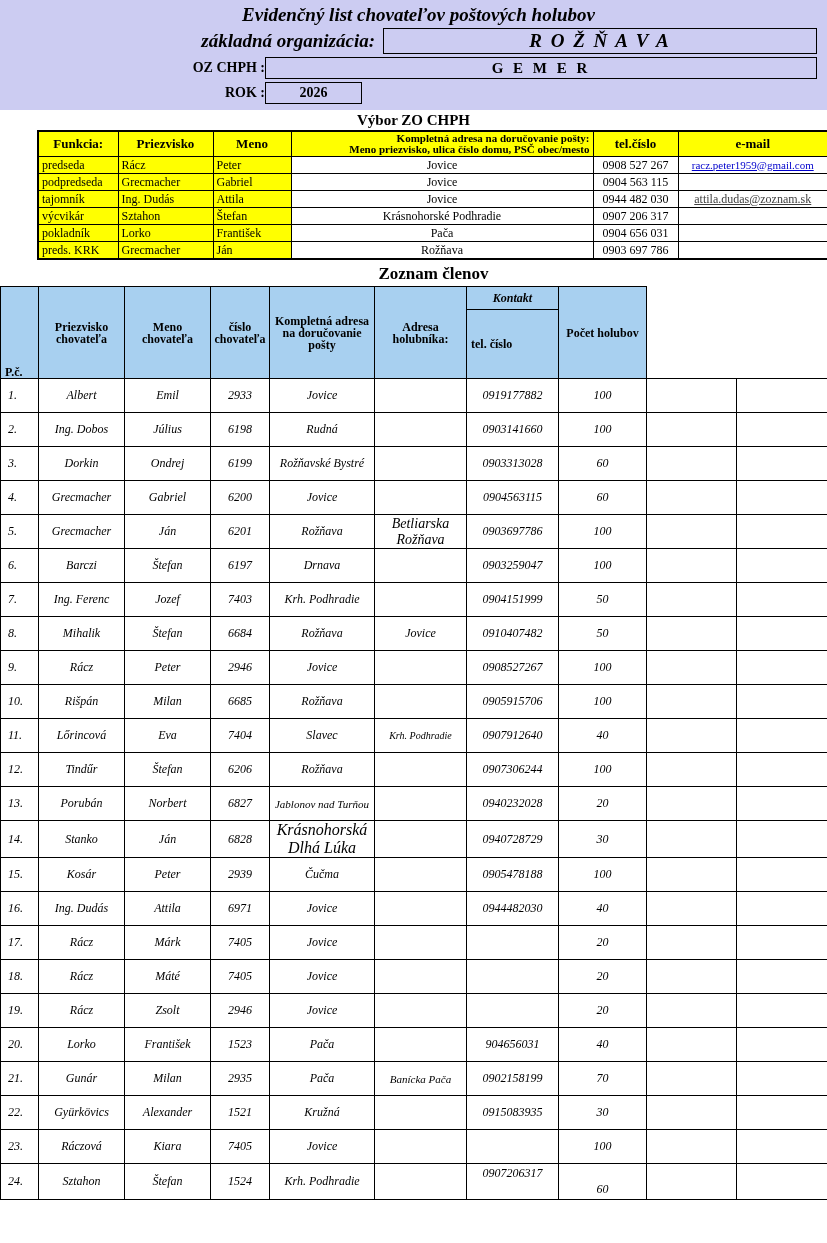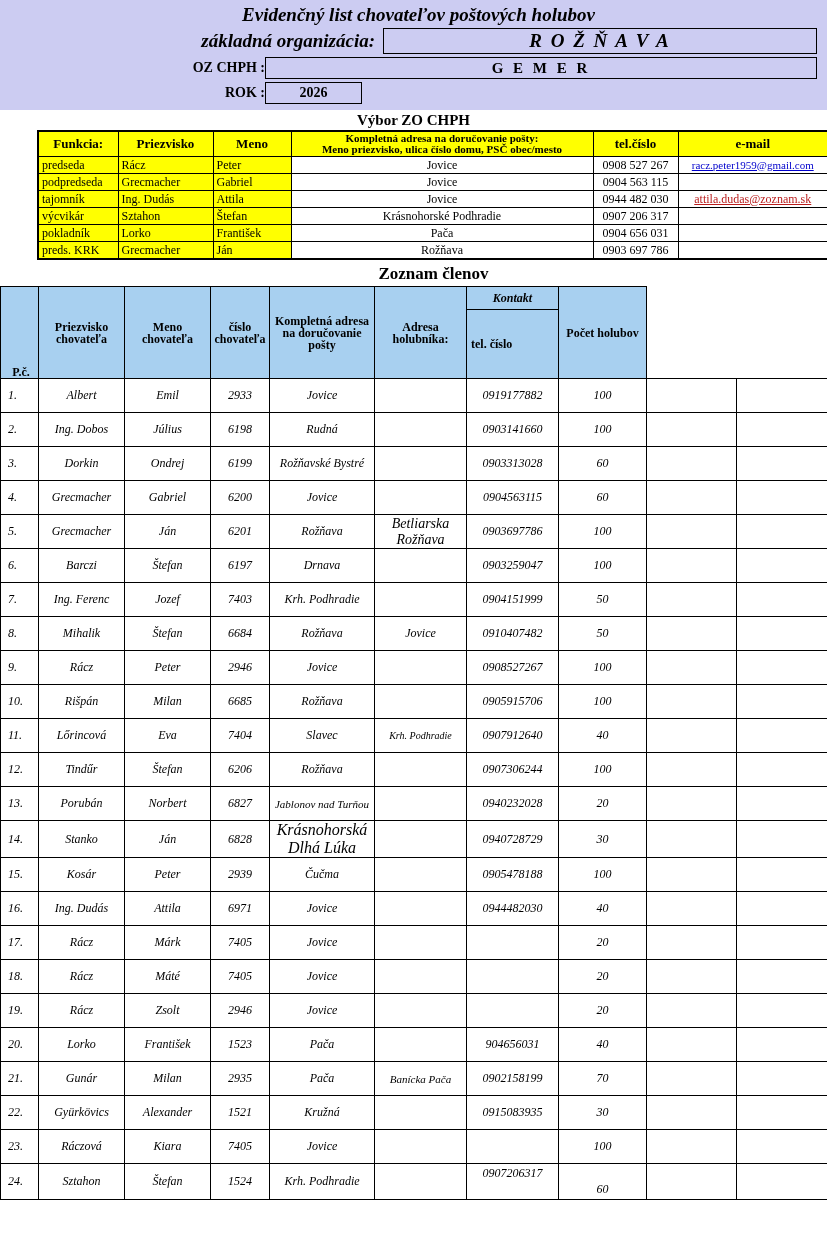--- a/index.html
+++ b/index.html
@@ -108,29 +108,29 @@
     height:16px;
     vertical-align:middle;
   }
   table.vybor th{
     background:#ffff00;
     font-weight:bold;
     font-size:13px;
   }
   table.vybor .head-addr{
     font-size:11px;
-    text-align:center;
+    text-align:right;
     line-height:11px;
     padding:1px 3px;
   }
   table.vybor td.y{background:#ffff00;}
   table.vybor td.ctr{text-align:center;}
   table.vybor td.lft{text-align:left;padding-left:3px;}
   .mail-link{color:#0000cc;text-decoration:underline;font-size:11px;}
-  .mail-link2{color:#b91c1c;text-decoration:underline;font-size:12px;}
+  .mail-link2{color:#404040;text-decoration:underline;font-size:12px;}
 
   
   .zoz-title{
     text-align:center;
     font-weight:bold;
     font-size:17px;
     margin:4px 0 2px 0;
     padding-left:40px;
   }
   table.zoz{
@@ -277,21 +277,21 @@
       <col style="width:105px">
       <col style="width:92px">
       <col style="width:92px">
       <col style="width:88px">
       <col style="width:90px">
       <col style="width:91px">
     </colgroup>
     <tbody>
 
       <tr>
-        <td class="hdr-cell" rowspan="2" style="height:60px;vertical-align:bottom;text-align:center;padding-left:4px;">P.č.</td>
+        <td class="hdr-cell" rowspan="2" style="height:60px;vertical-align:bottom;text-align:left;padding-left:4px;">P.č.</td>
         <td class="hdr-cell" rowspan="2">Priezvisko chovateľa</td>
         <td class="hdr-cell" rowspan="2">Meno chovateľa</td>
         <td class="hdr-cell" rowspan="2">číslo chovateľa</td>
         <td class="hdr-cell" rowspan="2">Kompletná adresa na doručovanie pošty</td>
         <td class="hdr-cell" rowspan="2">Adresa holubníka:</td>
         <td class="kontakt-top" style="height:22px;">Kontakt</td>
         <td class="hdr-cell" rowspan="2">Počet holubov</td>
         <td class="noborder" rowspan="2"></td>
         <td class="noborder" rowspan="2"></td>
       </tr>

